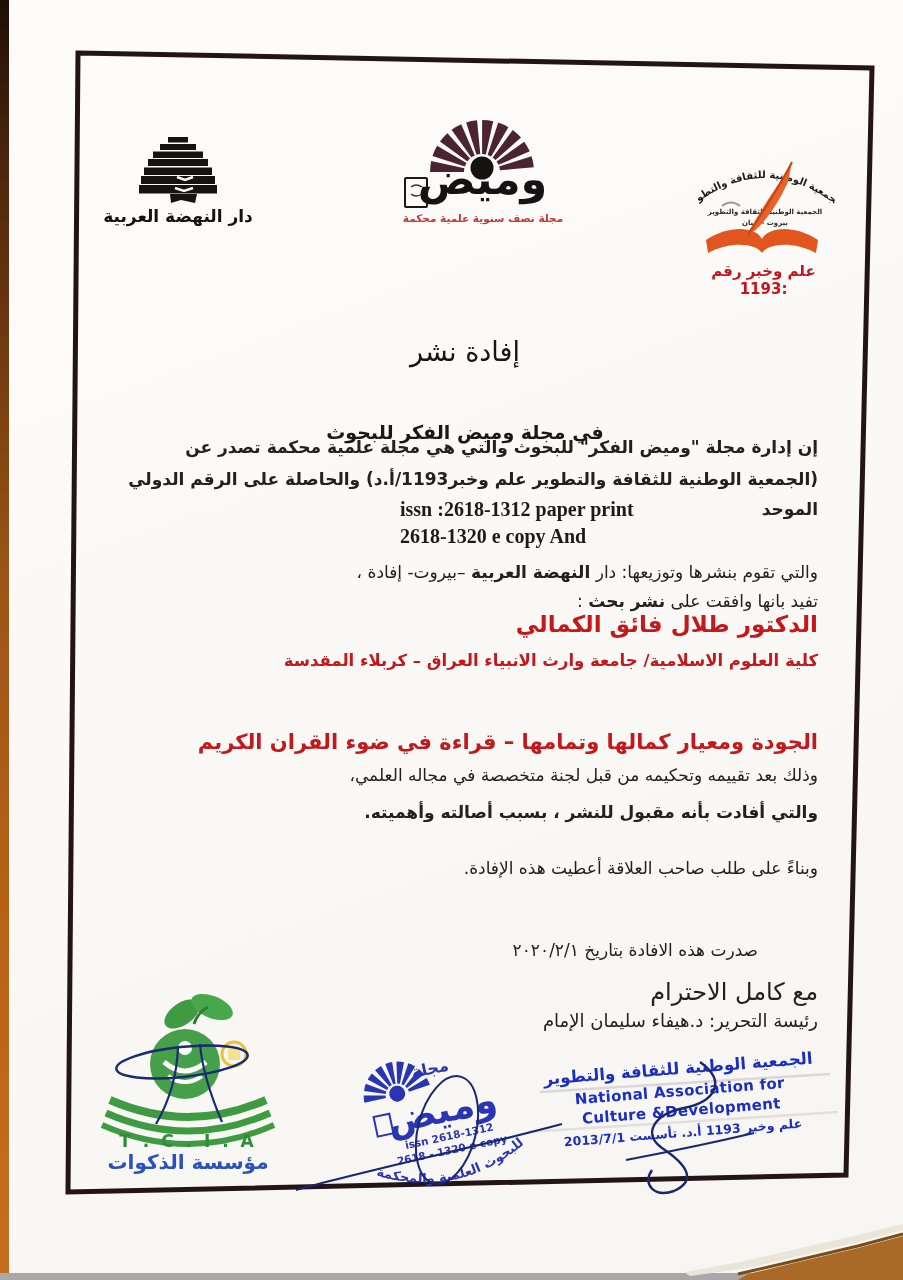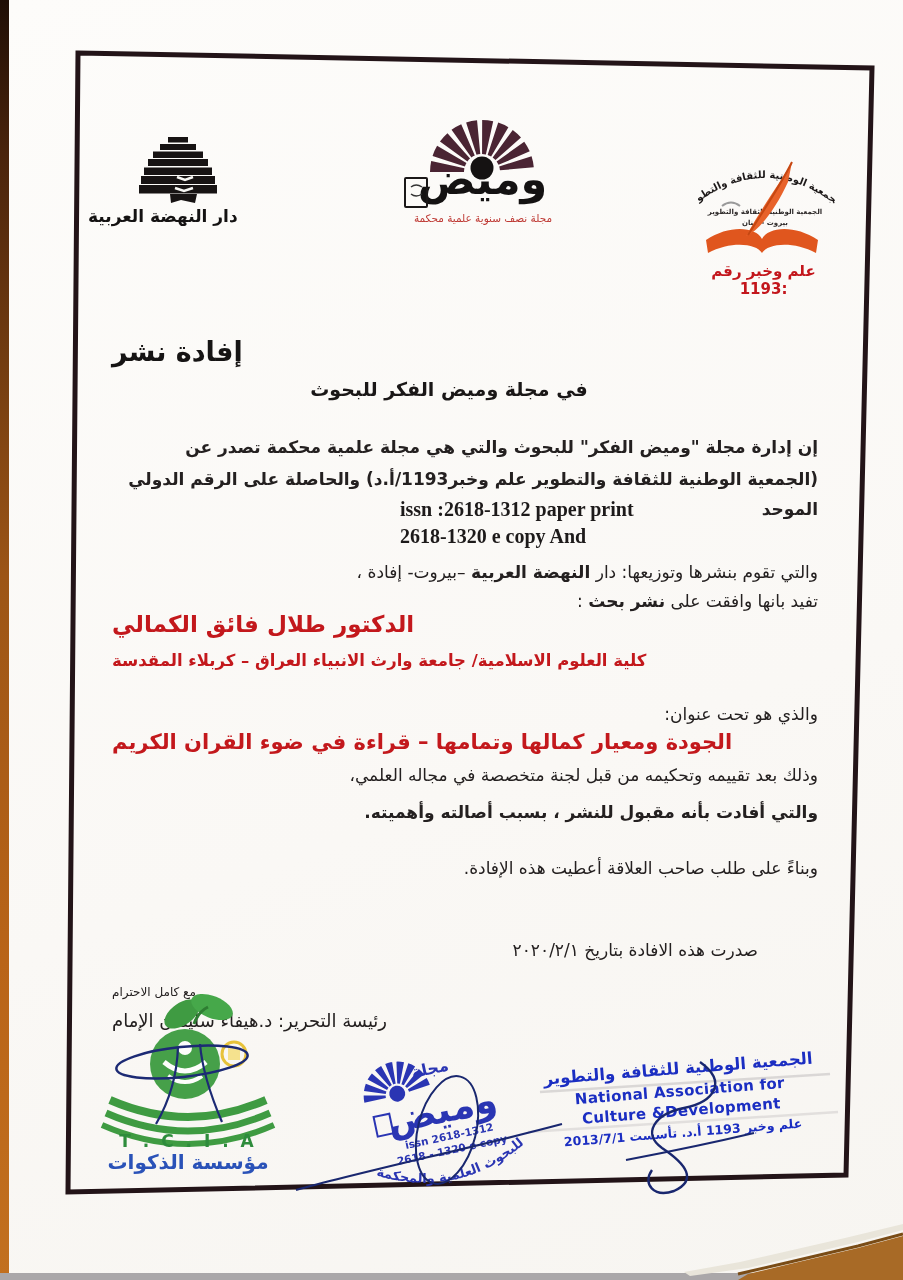--- a/index.html
+++ b/index.html
@@ -4,33 +4,33 @@
 <style>
   html,body{margin:0;padding:0;background:#888;}
   .page{position:relative;width:903px;height:1280px;overflow:hidden;
         background:linear-gradient(160deg,#fdfcfa 0%,#faf8f5 60%,#f7f5f1 100%);
         font-family:"DejaVu Sans",sans-serif;}
   .abs{position:absolute;}
   svg{display:block;}
   .bodyline{position:absolute;left:112px;width:706px;direction:rtl;text-align:right;
             font-size:17px;line-height:30px;color:#242020;font-weight:400;}
   .b{font-weight:800;}
-  .center{text-align:left;}
+  .center{text-align:right;}
   .red{color:#c3181c;}
-  .title-main{position:absolute;left:112px;width:706px;text-align:left;
-              font-size:27px;font-weight:700;color:#161414;}
-  .title-sub{position:absolute;left:96px;width:706px;text-align:center;
-             font-size:19px;font-weight:800;color:#1a1717;}
+  .title-main{position:absolute;left:112px;width:706px;text-align:center;
+              font-size:27px;font-weight:400;color:#161414;}
+  .title-sub{position:absolute;left:112px;width:706px;text-align:center;
+             font-size:19px;font-weight:800;color:#1a1717;margin-top:43px;}
   .issn{position:absolute;left:400px;width:420px;direction:ltr;text-align:left;
         font-family:"Liberation Serif",serif;font-weight:700;font-size:20px;color:#1d1a1a;}
-  .logo-label{position:absolute;text-align:left;font-weight:800;color:#141212;}
+  .logo-label{position:absolute;text-align:center;font-weight:800;color:#141212;}
   .nacd-license{position:absolute;left:686px;top:262px;width:155px;text-align:center;
                 direction:rtl;font-size:15px;font-weight:800;color:#c3161c;}
   .tagline{position:absolute;left:393px;top:212px;width:180px;text-align:center;
-           font-size:10.5px;font-weight:400;color:#bf3a35;direction:rtl;}
+           font-size:10.5px;font-weight:700;color:#bf3a35;direction:rtl;}
   .wamidh-word{position:absolute;left:400px;top:153px;width:165px;text-align:center;
                font-size:43px;font-weight:900;color:#141212;direction:rtl;line-height:52px;}
   .seal{position:absolute;left:404px;top:177px;width:20px;height:27px;
         border:2.5px solid #1b1818;border-radius:2px;}
   .nacd-stamp{position:absolute;left:538px;top:1056px;width:285px;
               transform:rotate(-4.5deg);color:#1b2ec2;text-align:center;}
   .nacd-stamp .ar{direction:rtl;font-size:16.5px;font-weight:800;line-height:25px;}
   .nacd-stamp .en{direction:ltr;font-size:15px;font-weight:800;line-height:20px;letter-spacing:.3px;}
   .nacd-stamp .lic{direction:rtl;font-size:12.5px;font-weight:800;line-height:22px;margin-top:1px;}
 </style>
@@ -113,28 +113,27 @@
   <div class="issn" style="top:498px">issn :2618-1312 paper print</div>
   <div class="issn" style="top:525px">2618-1320 e copy And</div>
   <div class="bodyline" style="top:557px">
     <span>والتي تقوم بنشرها وتوزيعها: دار </span><span class="b">النهضة العربية</span><span> –بيروت- إفادة ،</span>
   </div>
   <div class="bodyline" style="top:586px">
     <span>تفيد بانها وافقت على </span><span class="b">نشر بحث</span><span> :</span>
   </div>
   <div class="bodyline b center red" style="top:606px;font-size:23px;line-height:36px">الدكتور طلال فائق الكمالي</div>
   <div class="bodyline b center red" style="top:646px;font-size:16.5px">كلية العلوم الاسلامية/ جامعة وارث الانبياء العراق – كربلاء المقدسة</div>
-  <div class="bodyline" style="top:699px">والذي هو تحت عنوان:</div>
   <div class="bodyline b center red" style="top:725px;font-size:21px;line-height:34px">الجودة ومعيار كمالها وتمامها – قراءة في ضوء القران الكريم</div>
   <div class="bodyline" style="top:760px">وذلك بعد تقييمه وتحكيمه من قبل لجنة متخصصة في مجاله العلمي،</div>
   <div class="bodyline b" style="top:797px">والتي أفادت بأنه مقبول للنشر ، بسبب أصالته وأهميته.</div>
   <div class="bodyline" style="top:853px">وبناءً على طلب صاحب العلاقة أعطيت هذه الإفادة.</div>
   <div class="bodyline" style="top:935px;padding-left:0;width:646px">صدرت هذه الافادة بتاريخ ٢٠٢٠/٢/١</div>
 
-  <div class="bodyline center" style="top:977px;font-size:12px">مع كامل الاحترام</div>
+  <div class="bodyline center" style="top:977px;font-size:24px">مع كامل الاحترام</div>
   <div class="bodyline center" style="top:1006px;font-size:18px">رئيسة التحرير: د.هيفاء سليمان الإمام</div>
 
   <svg class="abs" style="left:82px;top:992px;z-index:2" width="215" height="186" viewBox="0 0 215 186">
     <g>
       <ellipse cx="100" cy="22" rx="20" ry="11" fill="#3f9b42" transform="rotate(-35 100 22)"></ellipse>
       <ellipse cx="130" cy="15" rx="22" ry="11" fill="#46a84a" transform="rotate(22 130 15)"></ellipse>
       <path d="M112,32 q4,-12 14,-17" stroke="#2e7d32" stroke-width="3" fill="none"></path>
     </g>
     <g>
       <circle cx="103" cy="72" r="35" fill="#46a049"></circle>

